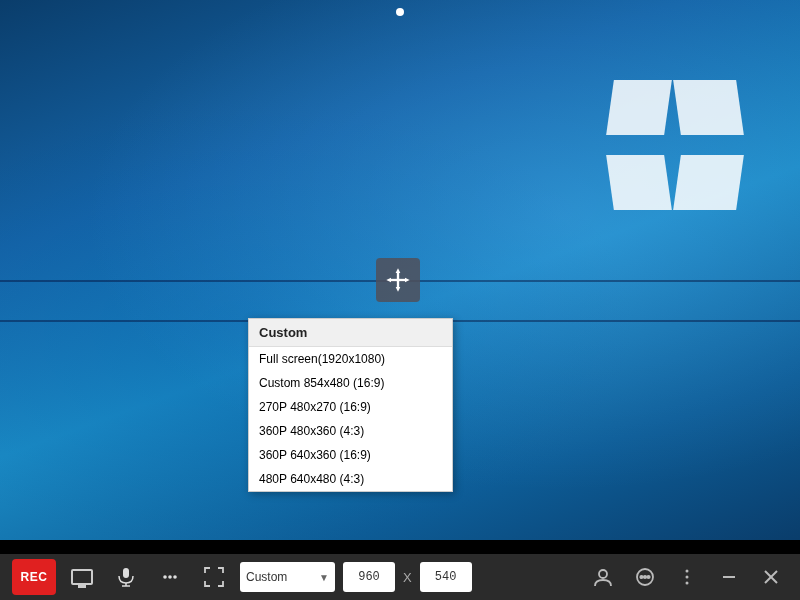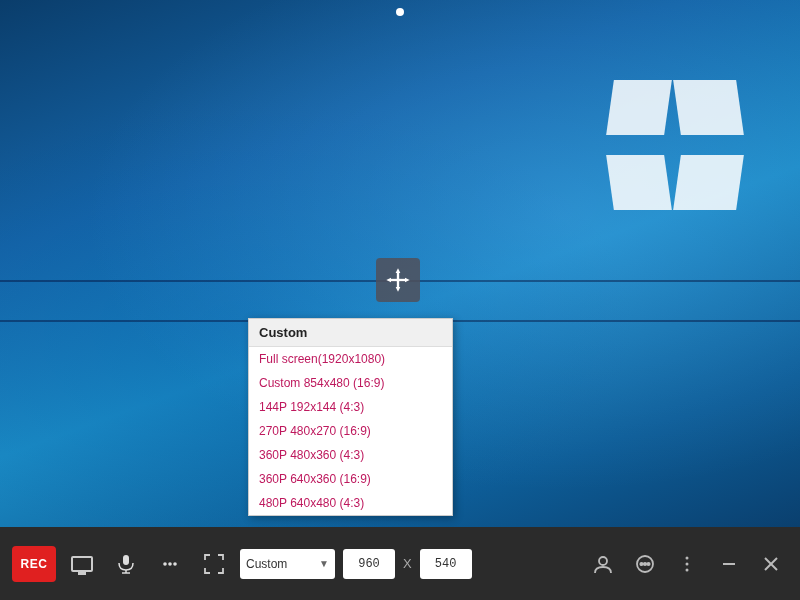--- a/index.html
+++ b/index.html
@@ -125,21 +125,21 @@
     }
 
     .dropdown-list {
       max-height: 210px;
       overflow-y: auto;
     }
 
     .dropdown-item {
       padding: 5px 10px;
       font-size: 12px;
-      color: #be185d;
+      color: #000000;
       cursor: pointer;
       white-space: nowrap;
     }
 
     
     .dropdown-list::-webkit-scrollbar {
       width: 12px;
     }
     .dropdown-list::-webkit-scrollbar-track {
       background: #f5f5f5;
@@ -148,21 +148,21 @@
       background: #aaa;
       border: 2px solid #f5f5f5;
     }
 
     
     .toolbar {
       position: absolute;
       bottom: 0;
       left: 0;
       right: 0;
-      height: 73px;
+      height: 46px;
       background: #2b2b2b;
       display: flex;
       align-items: center;
       padding: 0 12px;
       gap: 8px;
       z-index: 30;
     }
 
     
     .rec-button {
@@ -294,21 +294,20 @@
 
       <circle cx="12" cy="12" r="1.5" fill="rgba(255,255,255,0.5)"></circle>
     </svg>
   </div>
 
   <div class="dropdown-panel">
     <div class="dropdown-header">Custom</div>
     <div class="dropdown-list">
     <div class="dropdown-item">Full screen(1920x1080)</div>
         <div class="dropdown-item">Custom 854x480 (16:9)</div>
-        <div class="dropdown-item">144P 192x144 (4:3)</div>
         <div class="dropdown-item">270P 480x270 (16:9)</div>
         <div class="dropdown-item">360P 480x360 (4:3)</div>
         <div class="dropdown-item">360P 640x360 (16:9)</div>
         <div class="dropdown-item">480P 640x480 (4:3)</div>
       </div>
   </div>
 </div>
 
 <div class="toolbar">
 

